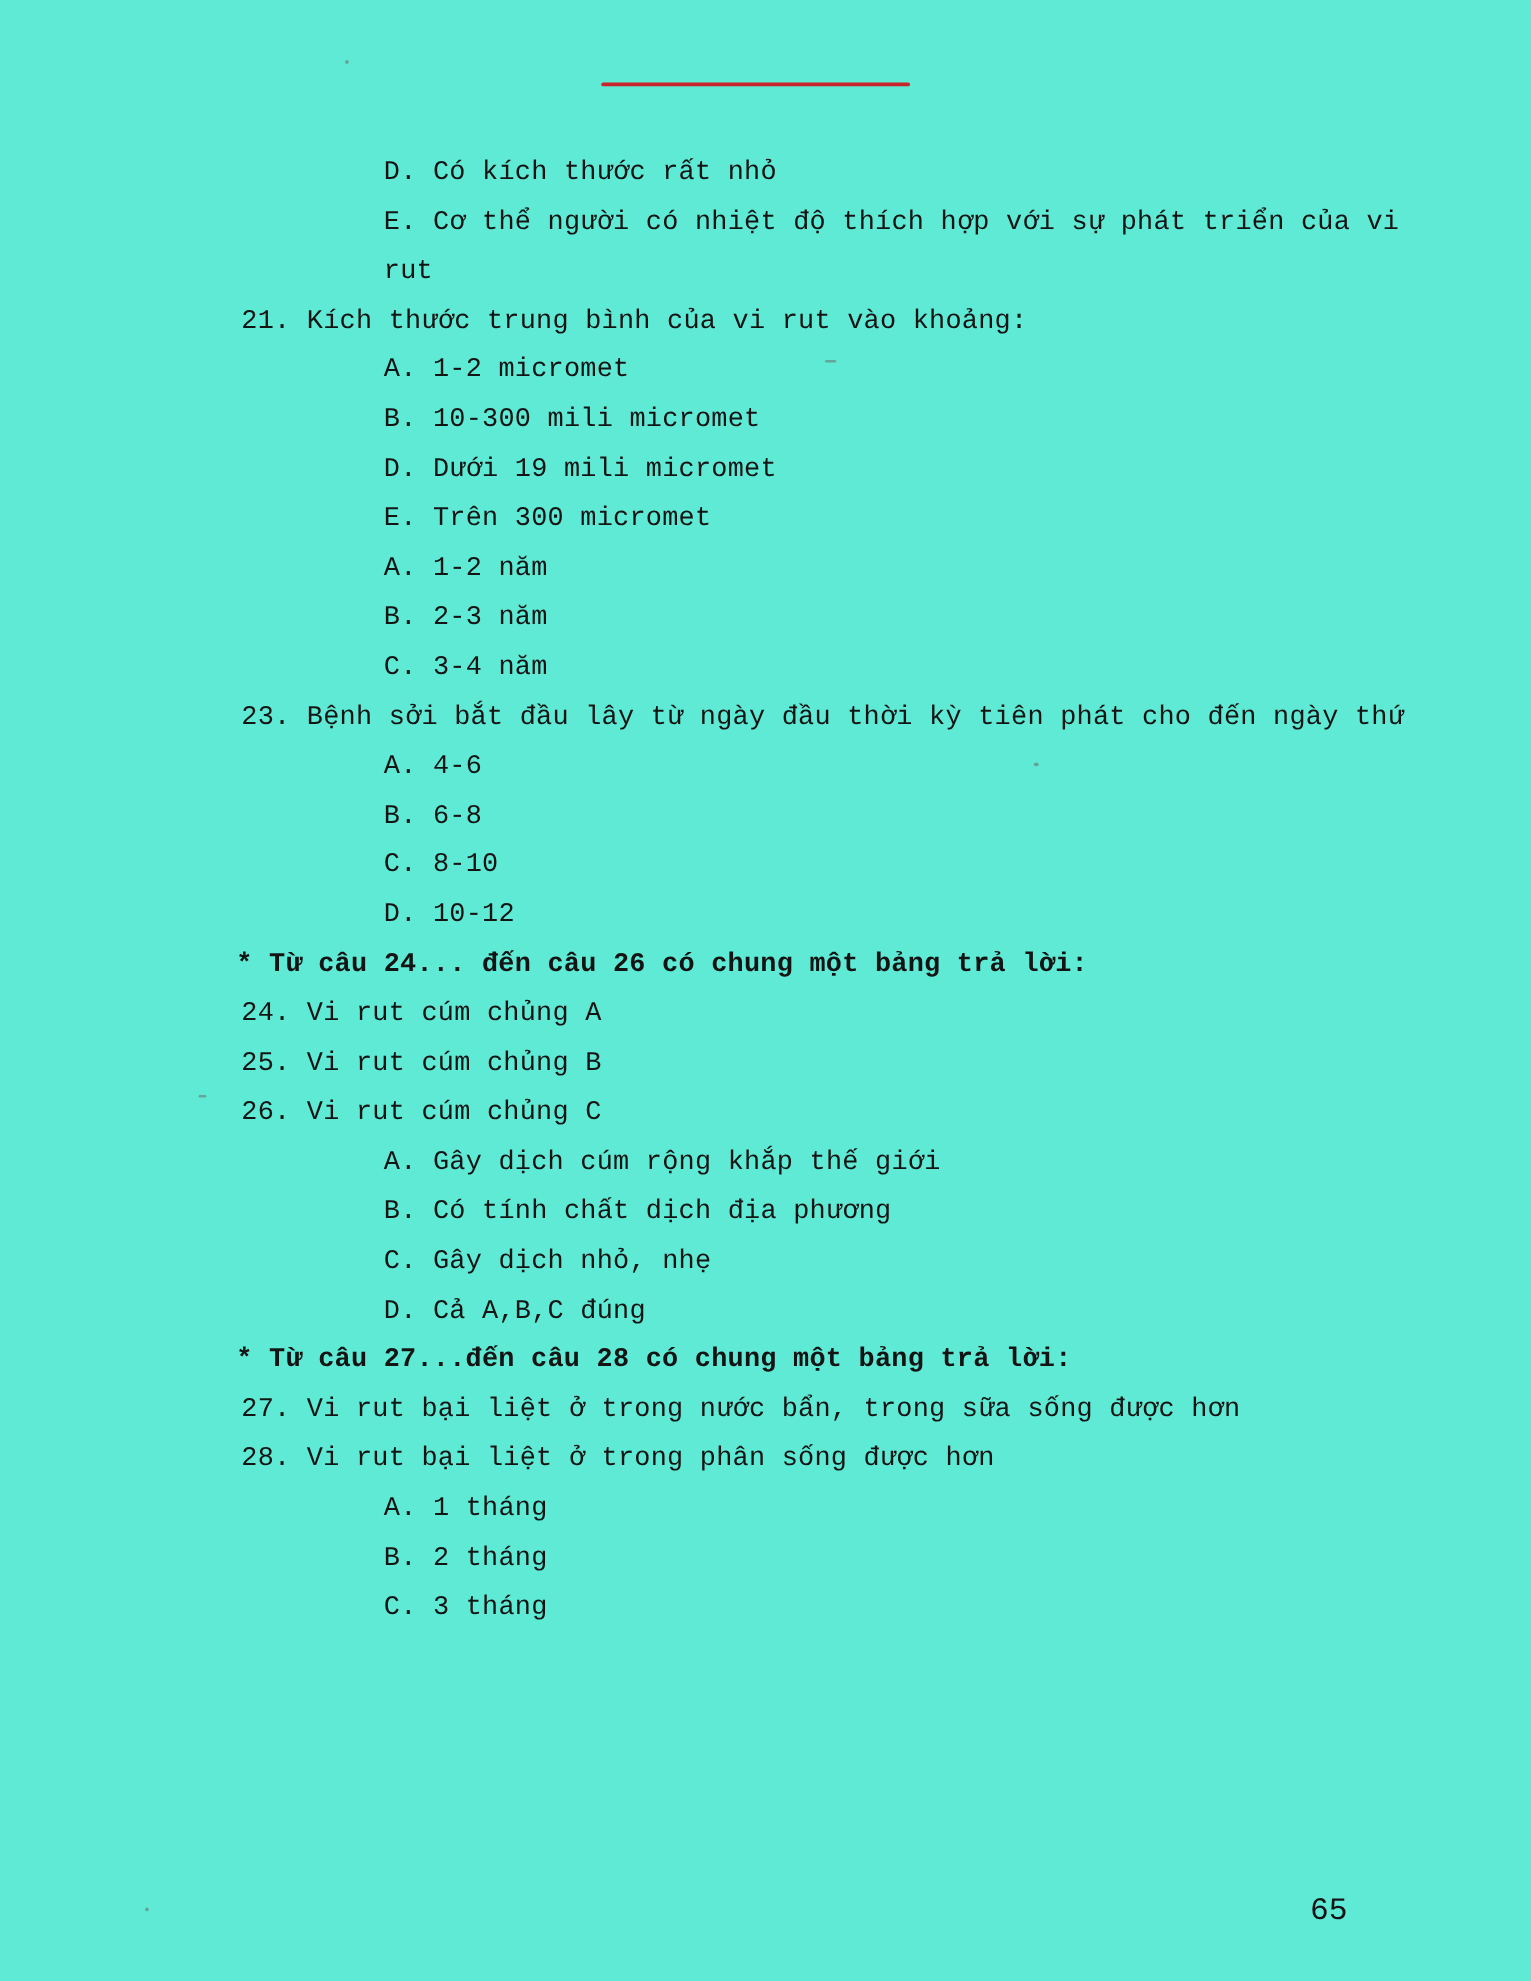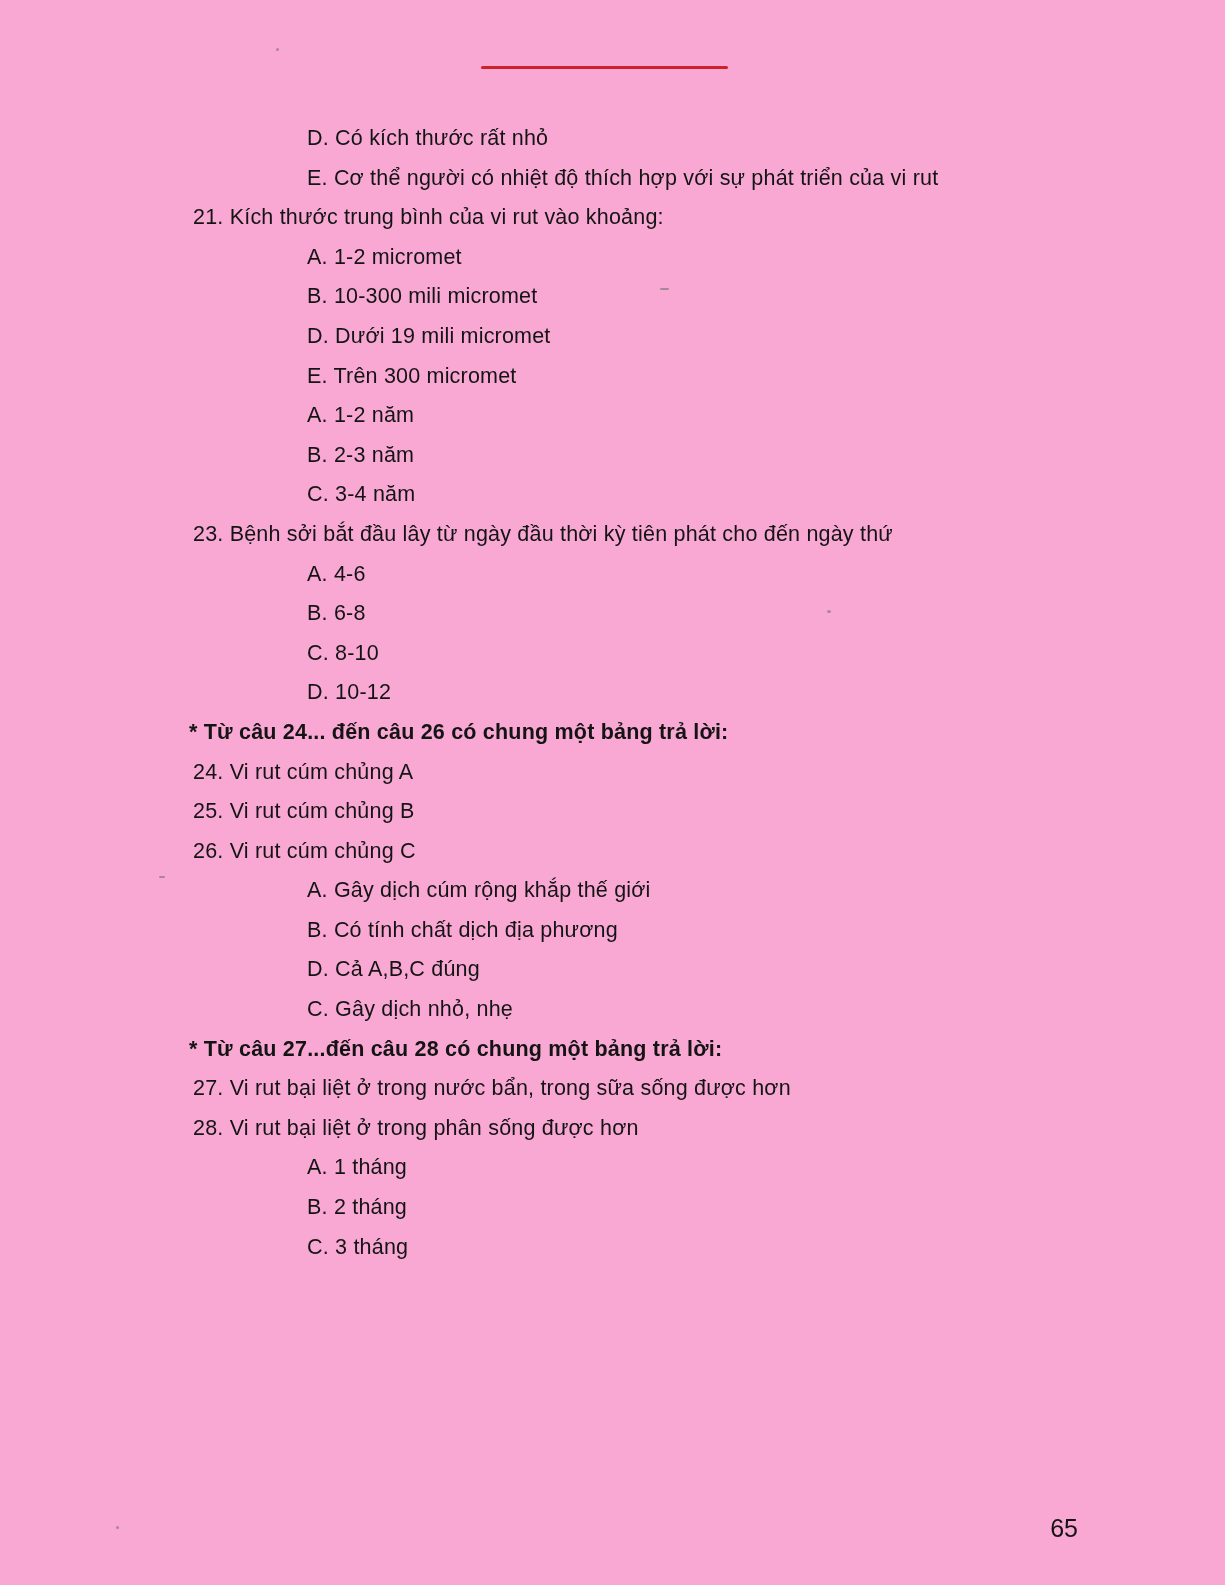--- a/index.html
+++ b/index.html
@@ -5,22 +5,22 @@
   html, body {
     margin: 0;
     padding: 0;
     background: #e8e8e8;
   }
   .page {
     position: relative;
     width: 1225px;
     height: 1585px;
     margin: 0 auto;
-    background: #f9a8d4;
-    font-family: Liberation Sans, sans-serif;
+    background: #5eead4;
+    font-family: Liberation Mono, monospace;
     color: #141414;
     overflow: hidden;
   }
   .top-divider {
     position: absolute;
     top: 66px;
     left: 481px;
     width: 247px;
     height: 3px;
     border-radius: 2px;
@@ -85,22 +85,22 @@
       <div class="line option">A. 4-6</div>
       <div class="line option">B. 6-8</div>
       <div class="line option">C. 8-10</div>
       <div class="line option">D. 10-12</div>
       <div class="line header">* Từ câu 24... đến câu 26 có chung một bảng trả lời:</div>
       <div class="line question">24. Vi rut cúm chủng A</div>
       <div class="line question">25. Vi rut cúm chủng B</div>
       <div class="line question">26. Vi rut cúm chủng C</div>
       <div class="line option">A. Gây dịch cúm rộng khắp thế giới</div>
       <div class="line option">B. Có tính chất dịch địa phương</div>
+      <div class="line option">C. Gây dịch nhỏ, nhẹ</div>
       <div class="line option">D. Cả A,B,C đúng</div>
-      <div class="line option">C. Gây dịch nhỏ, nhẹ</div>
       <div class="line header">* Từ câu 27...đến câu 28 có chung một bảng trả lời:</div>
       <div class="line question">27. Vi rut bại liệt ở trong nước bẩn, trong sữa sống được hơn</div>
       <div class="line question">28. Vi rut bại liệt ở trong phân sống được hơn</div>
       <div class="line option">A. 1 tháng</div>
       <div class="line option">B. 2 tháng</div>
       <div class="line option">C. 3 tháng</div>
     </div>
 
   <div class="page-number">65</div>
 

